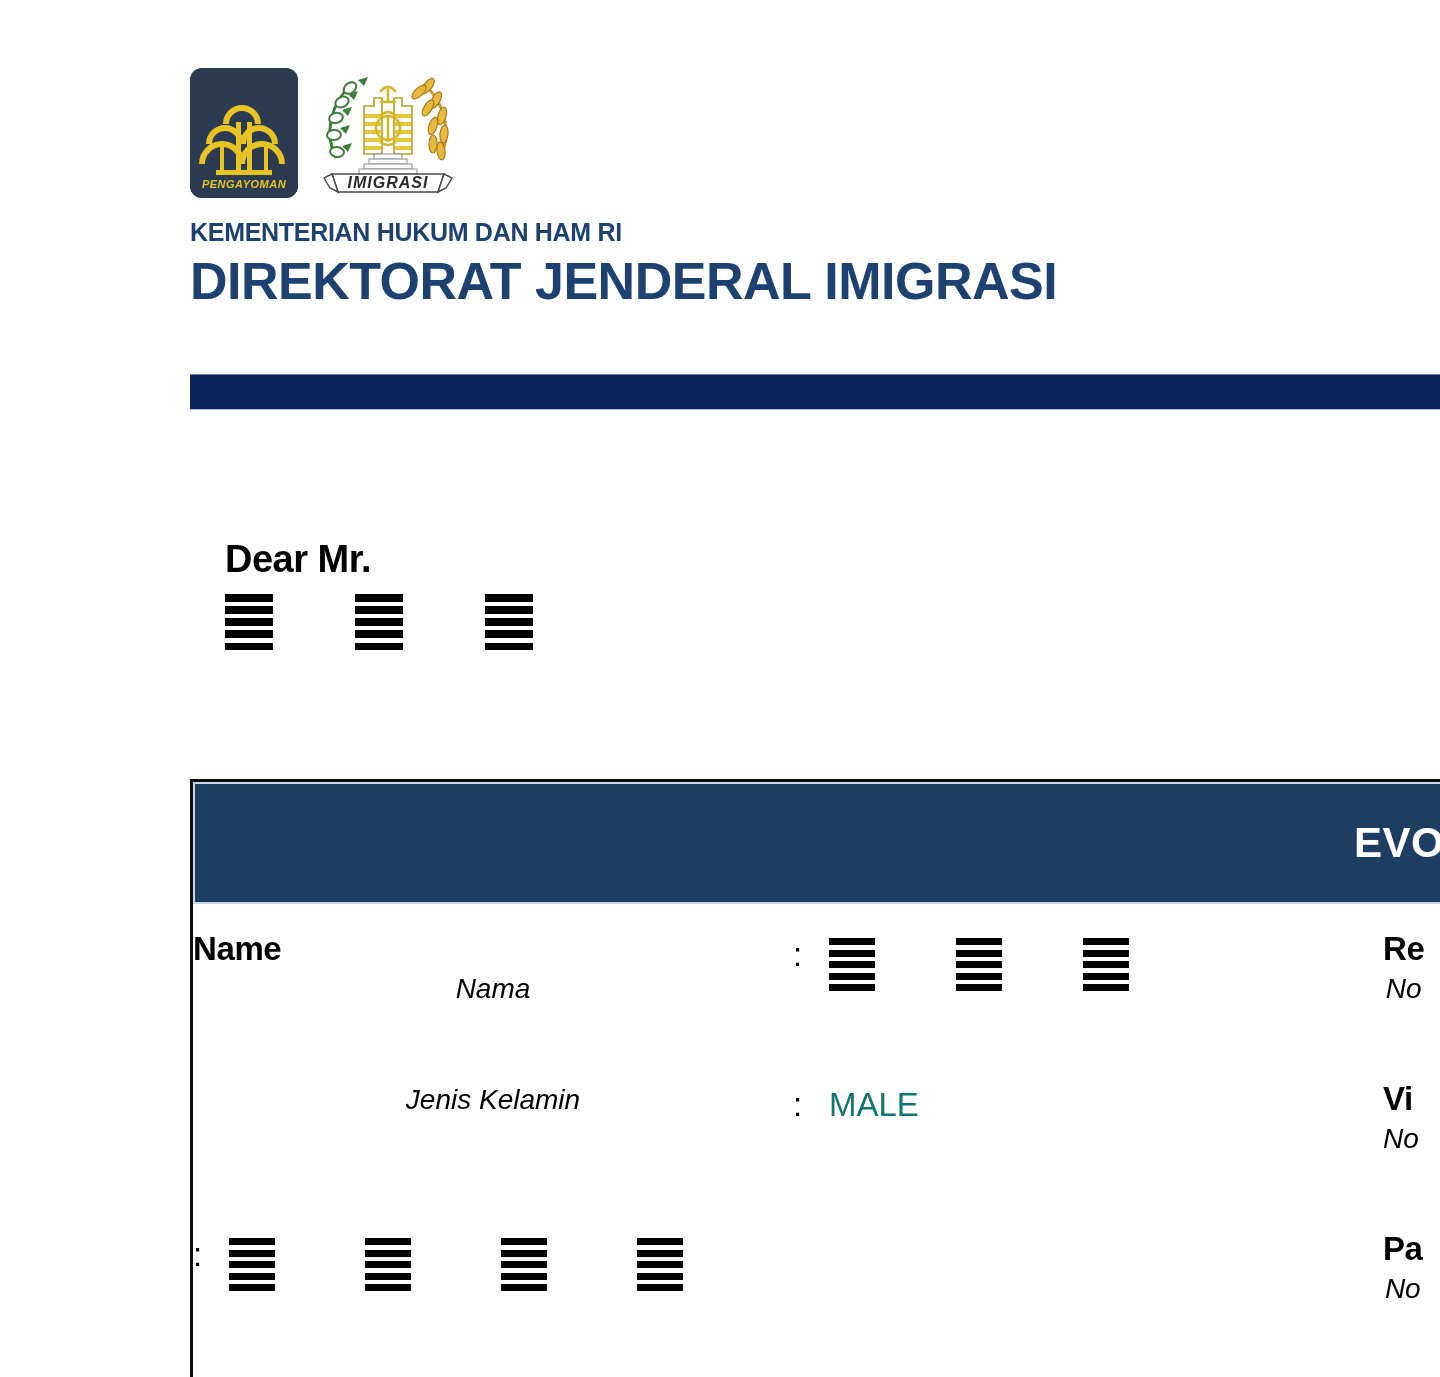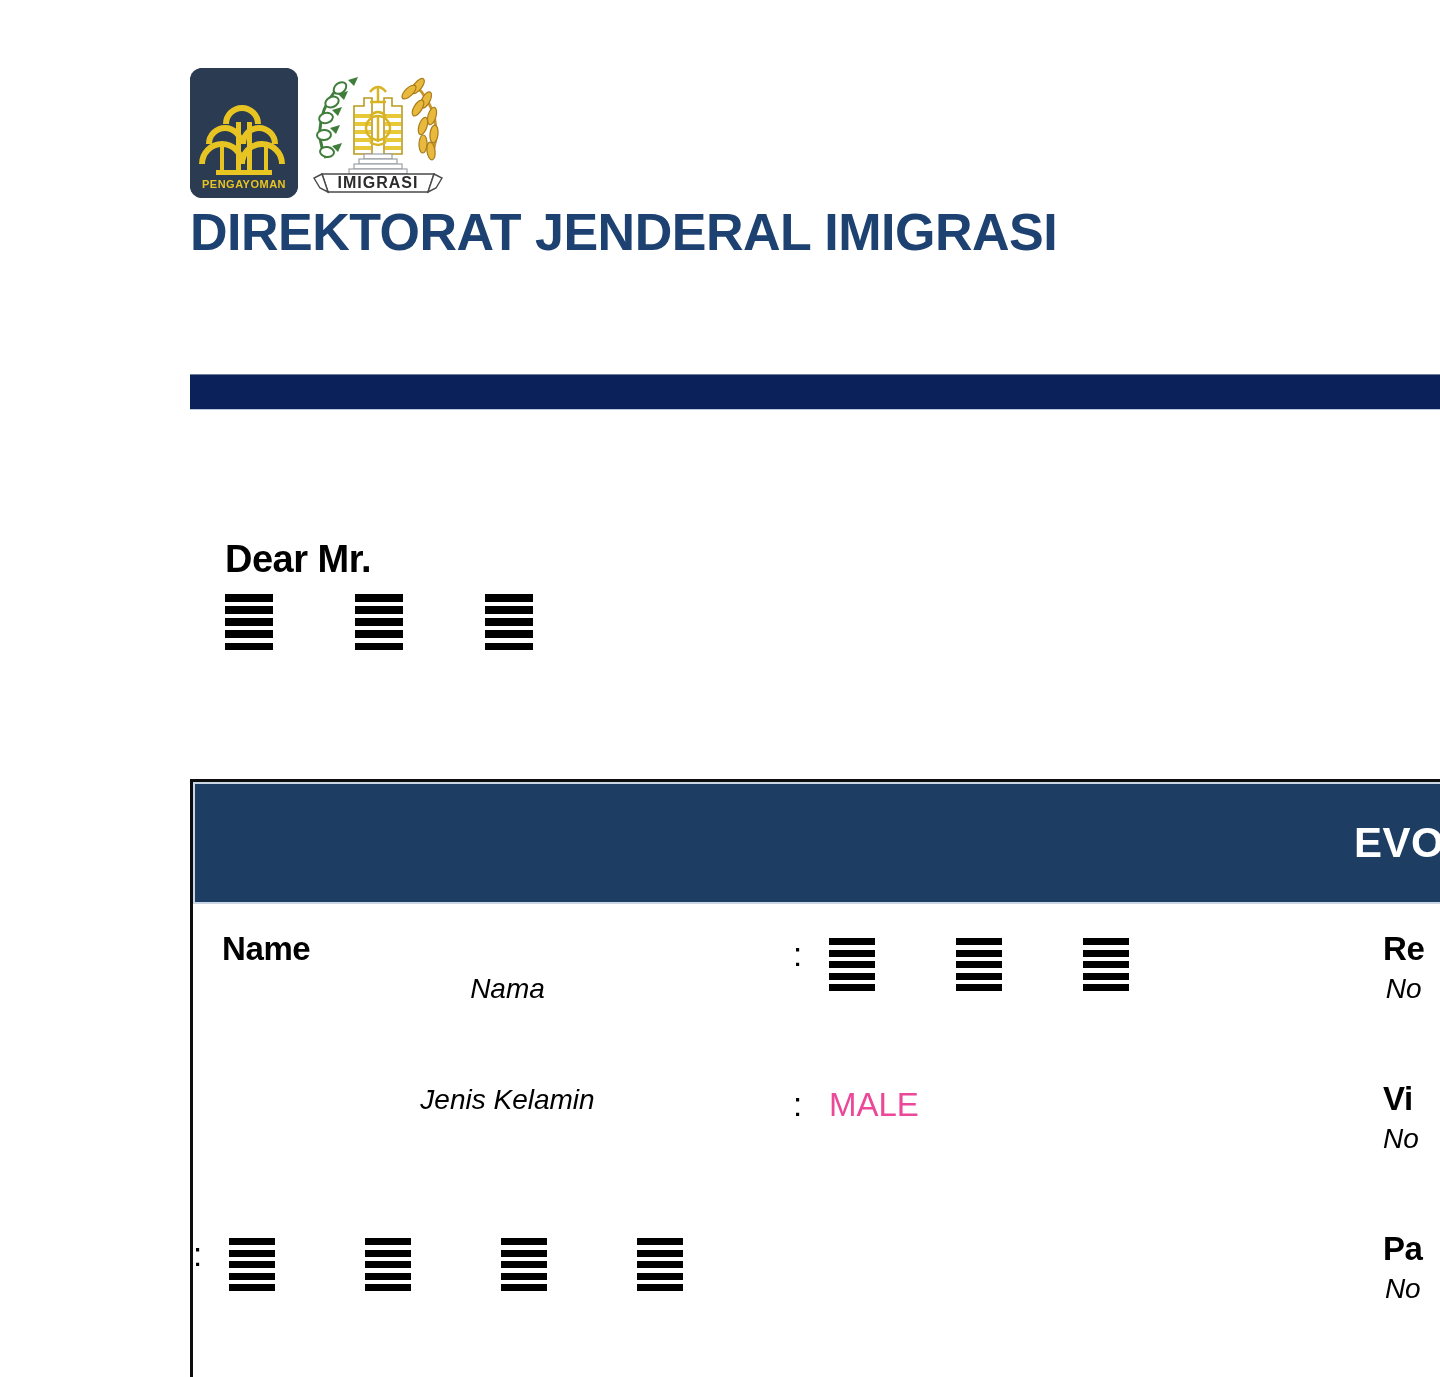--- a/index.html
+++ b/index.html
@@ -23,22 +23,23 @@
   .letterhead {
     position: absolute;
     left: 190px;
     top: 58px;
     width: 1250px;
   }
 
   .logo-row {
     display: flex;
     align-items: flex-end;
-    gap: 10px;
+    gap: 20px;
     height: 140px;
+    font-style: italic;
   }
 
   .logo-pengayoman {
     width: 108px;
     height: 130px;
     background: #2b3b52;
     border-radius: 12px;
     position: relative;
     flex: 0 0 auto;
     overflow: hidden;
@@ -171,21 +172,20 @@
   .col-left {
     width: 1190px;
     display: flex;
     align-items: flex-start;
     flex: 0 0 auto;
     position: relative;
   }
 
   .field-labels {
     width: 600px;
-    padding-left: 29px;
     flex: 0 0 auto;
   }
 
   .label-en {
     font-size: 33px;
     font-weight: bold;
     color: #000000;
     line-height: 1.18;
     letter-spacing: -0.4px;
     white-space: nowrap;
@@ -212,21 +212,21 @@
   .colon {
     font-size: 33px;
     color: #000000;
     width: 36px;
     flex: 0 0 auto;
     line-height: 1.18;
   }
 
   .value-text {
     font-size: 33px;
-    color: #ec4899;
+    color: #0f766e;
     line-height: 1.18;
     white-space: nowrap;
   }
 
   .value-redactions {
     display: flex;
     align-items: flex-start;
     padding-top: 2px;
   }
 
@@ -348,20 +348,21 @@
           <g>
             <path d="M14 116 L126 116 L120 134 L20 134 Z" fill="#ffffff" stroke="#4a4a4a" stroke-width="1.6"></path>
             <path d="M14 116 L6 120 L12 130 L20 134 Z" fill="#ffffff" stroke="#4a4a4a" stroke-width="1.4"></path>
             <path d="M126 116 L134 120 L128 130 L120 134 Z" fill="#ffffff" stroke="#4a4a4a" stroke-width="1.4"></path>
             <text x="70" y="130" text-anchor="middle" fill="#2b2b2b" font-family="Liberation Sans, sans-serif" font-size="16" font-weight="bold" letter-spacing="1">IMIGRASI</text>
           </g>
         </svg>
       </div>
     </div>
 
+    <div class="org-line">KEMENTERIAN HUKUM DAN HAM RI</div>
 
     <div class="org-title">DIREKTORAT JENDERAL IMIGRASI</div>
   </div>
 
   <div class="divider-bar"></div>
 
   <div class="salutation-block">
     <div class="salutation-text">Dear Mr.</div>
     <div class="salutation-redactions">
       <div class="redaction rd-lg" style="margin-right:82px;">

